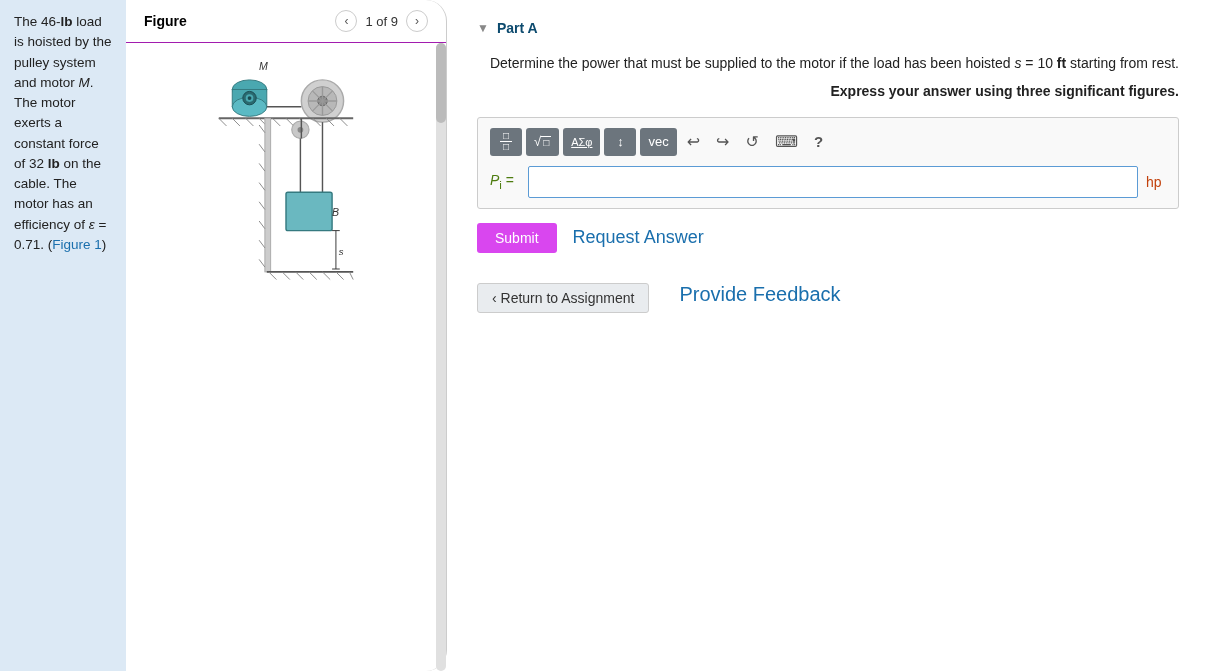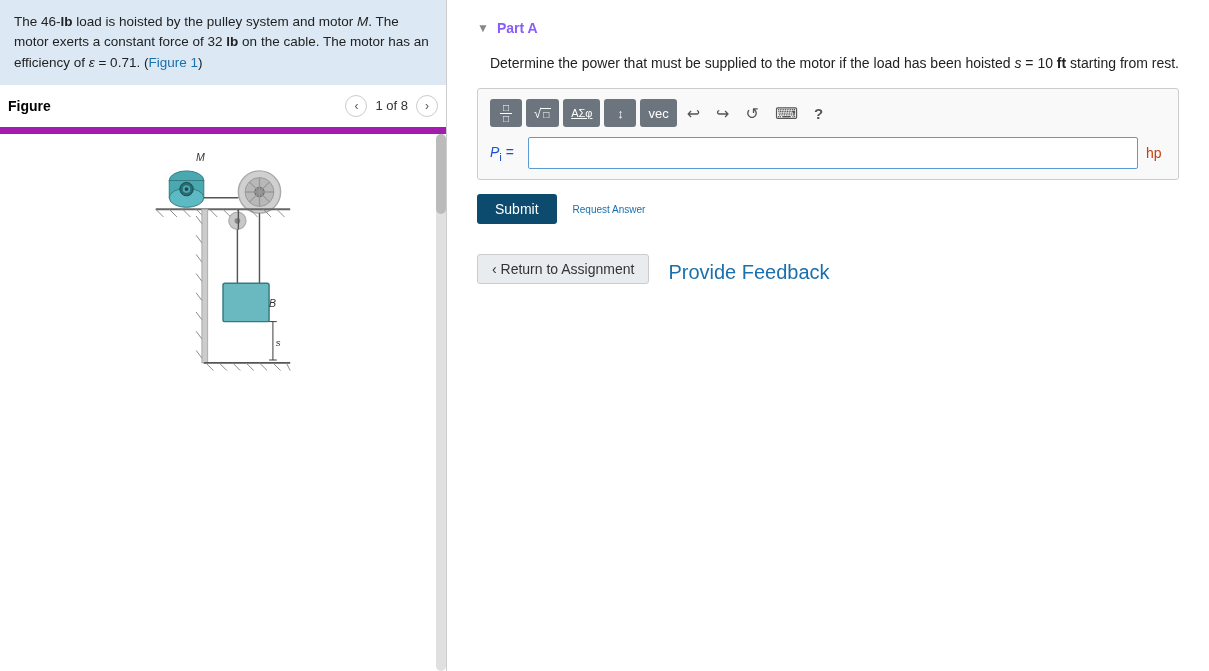--- a/index.html
+++ b/index.html
@@ -10,23 +10,24 @@
       display: flex;
       height: 671px;
       overflow: hidden;
     }
 
     
     .left-panel {
       width: 447px;
       min-width: 447px;
       display: flex;
-      flex-direction: column;
+      flex-direction: row;
       border-right: 1px solid #ccc;
       height: 100%;
+      border-radius: 21px;
     }
 
     .problem-text {
       background: #dce9f5;
       padding: 12px 14px;
       font-size: 13.5px;
       line-height: 1.5;
       color: #222;
     }
 
@@ -40,22 +41,22 @@
       display: flex;
       flex-direction: column;
       padding: 0;
       position: relative;
     }
 
     .figure-header {
       display: flex;
       align-items: center;
       justify-content: space-between;
-      padding: 10px 8px;
-      border-bottom: 7px solid #a21caf;
+      padding: 10px 18px;
+      border-bottom: 1px solid #a21caf;
     }
 
     .figure-title {
       font-weight: bold;
       font-size: 14px;
     }
 
     .figure-nav {
       display: flex;
       align-items: center;
@@ -113,21 +114,21 @@
       font-size: 14px;
     }
 
     .part-arrow {
       color: #888;
       font-size: 12px;
     }
 
     .part-label {
       font-weight: 600;
-      color: #8b5cf6;
+      color: #0c4a6e;
     }
 
     .question-text {
       font-size: 14px;
       line-height: 1.6;
       color: #222;
       margin-bottom: 6px;
       text-align: right;
     }
 
@@ -182,21 +183,21 @@
     }
 
     .answer-row {
       display: flex;
       align-items: center;
       gap: 8px;
     }
 
     .answer-label {
       font-size: 14px;
-      color: #1d4ed8;
+      color: #4d7c0f;
       white-space: nowrap;
       min-width: 30px;
     }
 
     .answer-input {
       flex: 1;
       border: 1px solid #5b9bd5;
       border-radius: 2px;
       padding: 5px 8px;
       font-size: 14px;
@@ -211,40 +212,40 @@
     }
 
     .action-row {
       display: flex;
       align-items: center;
       gap: 16px;
       margin-bottom: 30px;
     }
 
     .submit-btn {
-      background: #0c4a6e;
+      background: #d946ef;
       color: white;
       border: none;
       border-radius: 3px;
       padding: 7px 18px;
       font-size: 14px;
       cursor: pointer;
     }
 
     .request-answer-link {
       color: #1a6fad;
       text-decoration: none;
-      font-size: 10px;
+      font-size: 18px;
       cursor: pointer;
     }
 
     .bottom-row {
       display: flex;
-      align-items: flex-end;
-      gap: 19px;
+      align-items: flex-start;
+      gap: 30px;
       margin-top: 16px;
     }
 
     .return-btn {
       background: #e9ecef;
       border: 1px solid #ccc;
       border-radius: 3px;
       padding: 6px 14px;
       font-size: 14px;
       cursor: pointer;
@@ -268,21 +269,21 @@
       motor exerts a constant force of 32 <b>lb</b> on the cable. The motor has an
       efficiency of <i>ε</i> = 0.71. (<a href="#">Figure 1</a>)
     </span>
   </div>
 
   <div class="figure-area">
     <div class="figure-header">
       <span class="figure-title">Figure</span>
       <div class="figure-nav">
         <button class="fig-nav-btn">‹</button>
-        <span class="figure-counter">1 of 8</span>
+        <span class="figure-counter">1 of 9</span>
         <button class="fig-nav-btn">›</button>
       </div>
     </div>
 
     <div class="figure-image-container">
 
       <svg class="pulley-svg" viewBox="0 0 200 250" xmlns="http://www.w3.org/2000/svg">
 
         <text x="72" y="18" font-size="11" font-style="italic" fill="#333">M</text>
 
@@ -367,20 +368,21 @@
 <div class="right-panel">
 
   <div class="part-header">
     <span class="part-arrow">▼</span>
     <span class="part-label">Part A</span>
   </div>
 
   <div class="question-text">
     Determine the power that must be supplied to the motor if the load has been hoisted <i>s</i> = 10 <b>ft</b> starting from rest.
   </div>
+  <div class="question-text question-bold" style="margin-top:4px;">Express your answer using three significant figures.</div>
 
   <div class="answer-box">
 
     <div class="toolbar">
       <button class="toolbar-btn" title="Fraction">
         <span style="display:inline-flex; flex-direction:column; align-items:center; font-size:10px; line-height:1">
           <span>□</span>
           <span style="border-top:1px solid white; display:block; width:12px;"></span>
           <span>□</span>
         </span>

